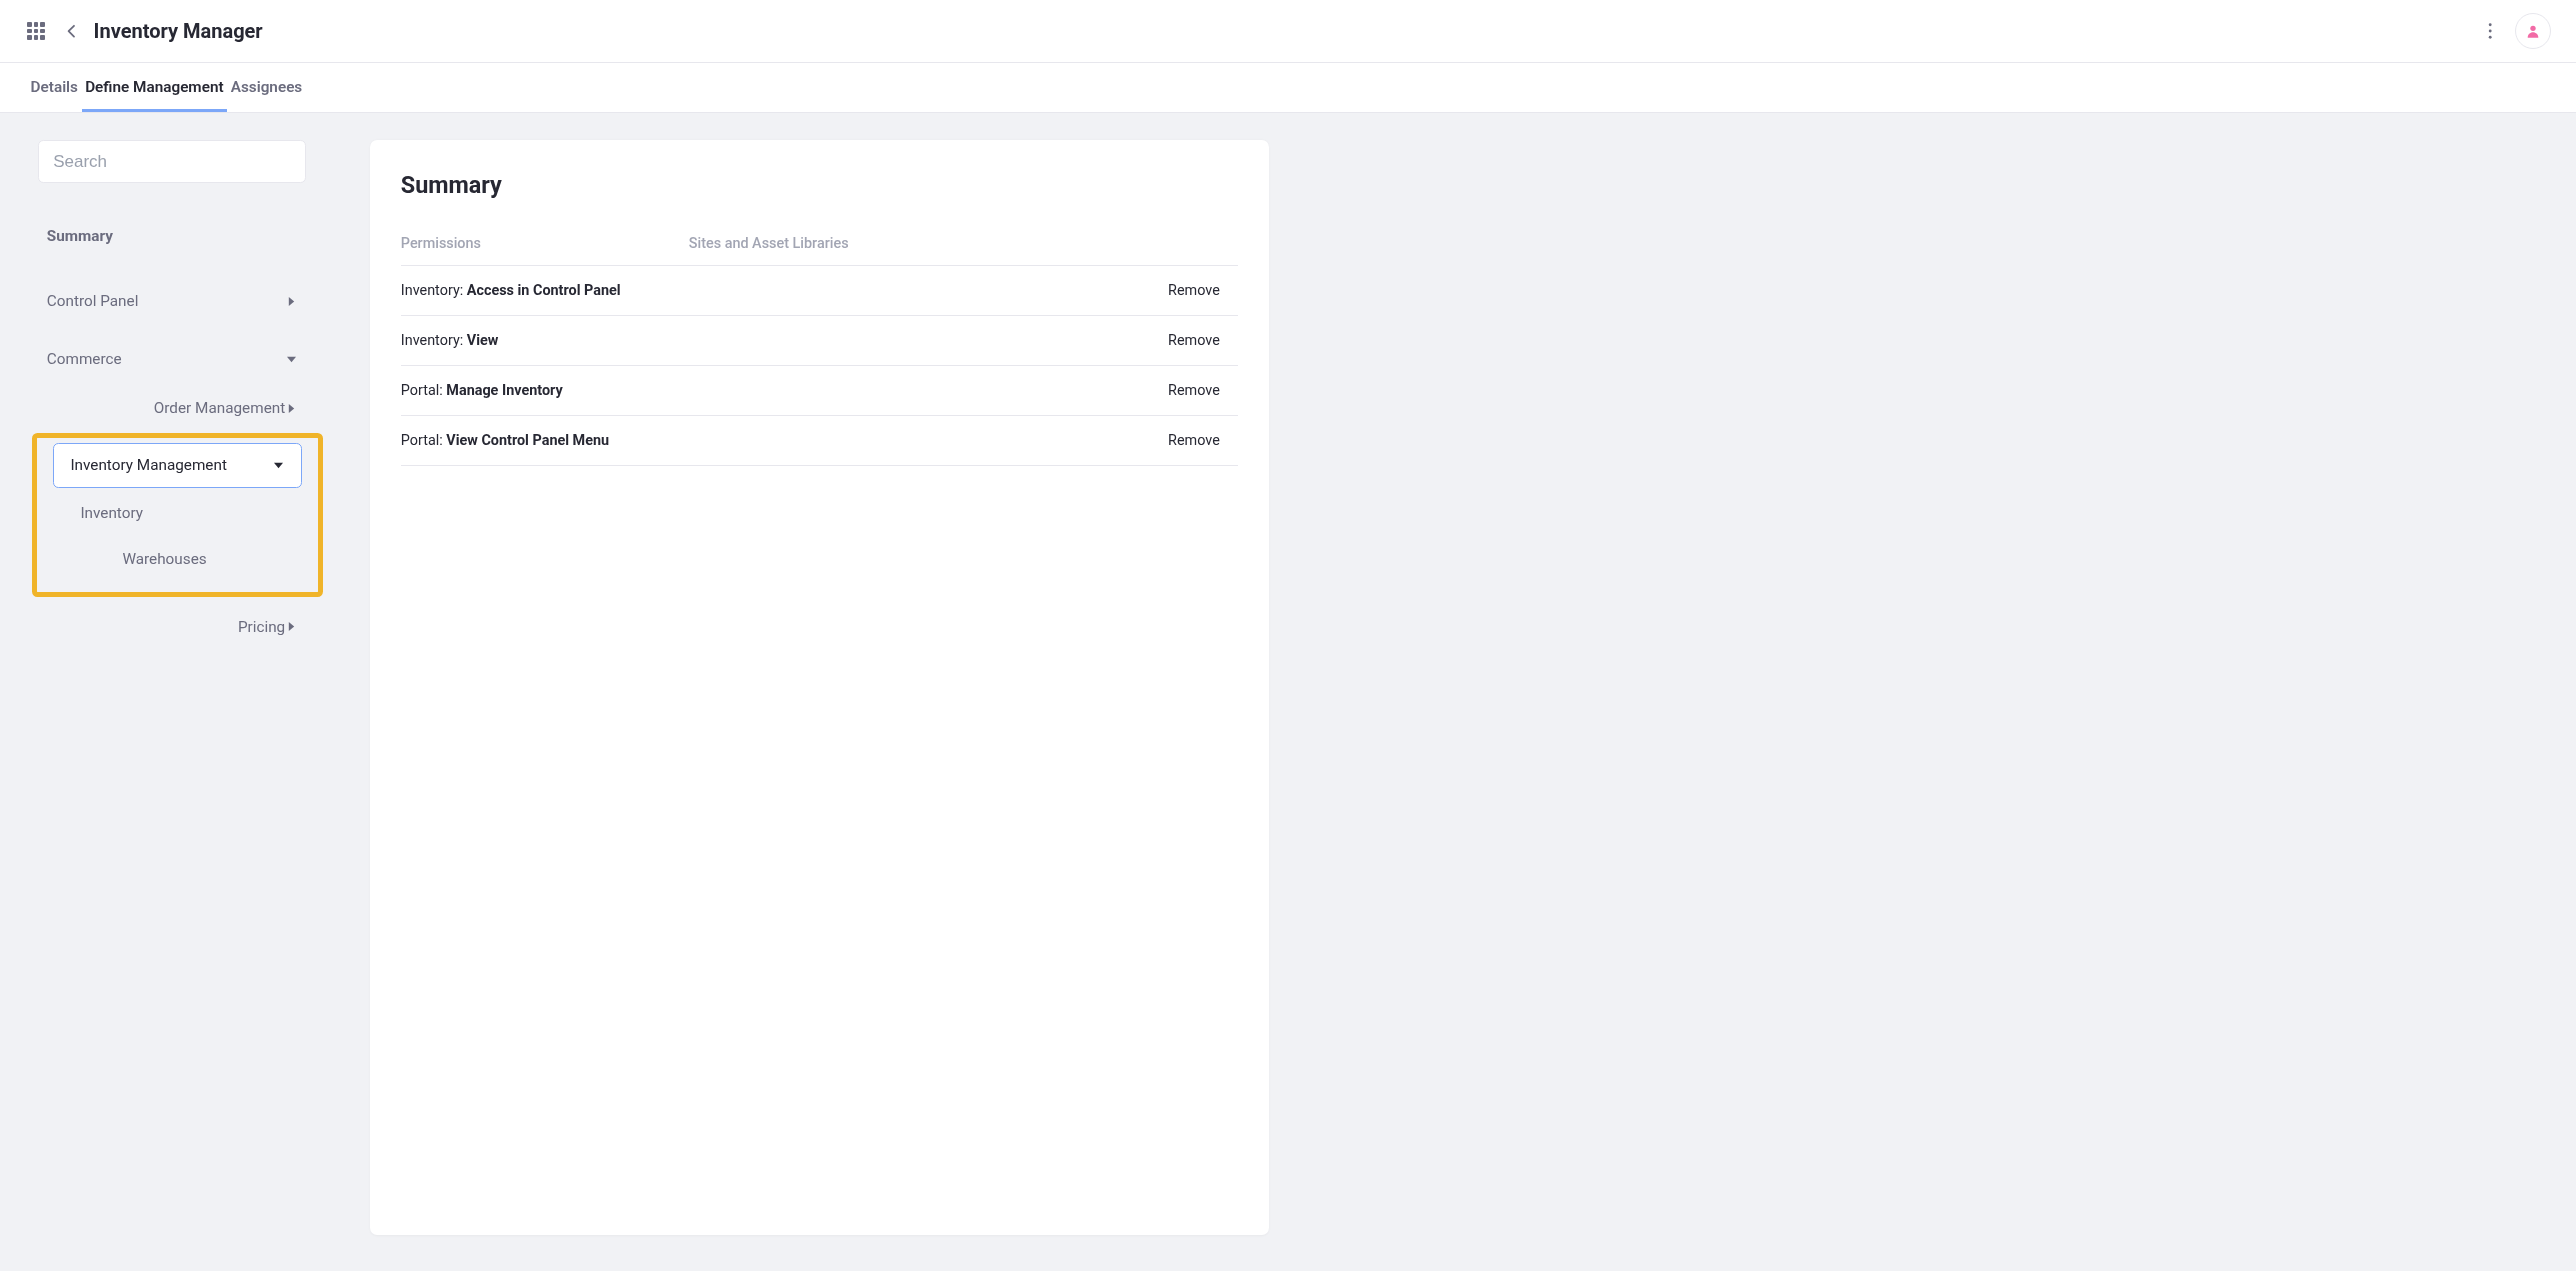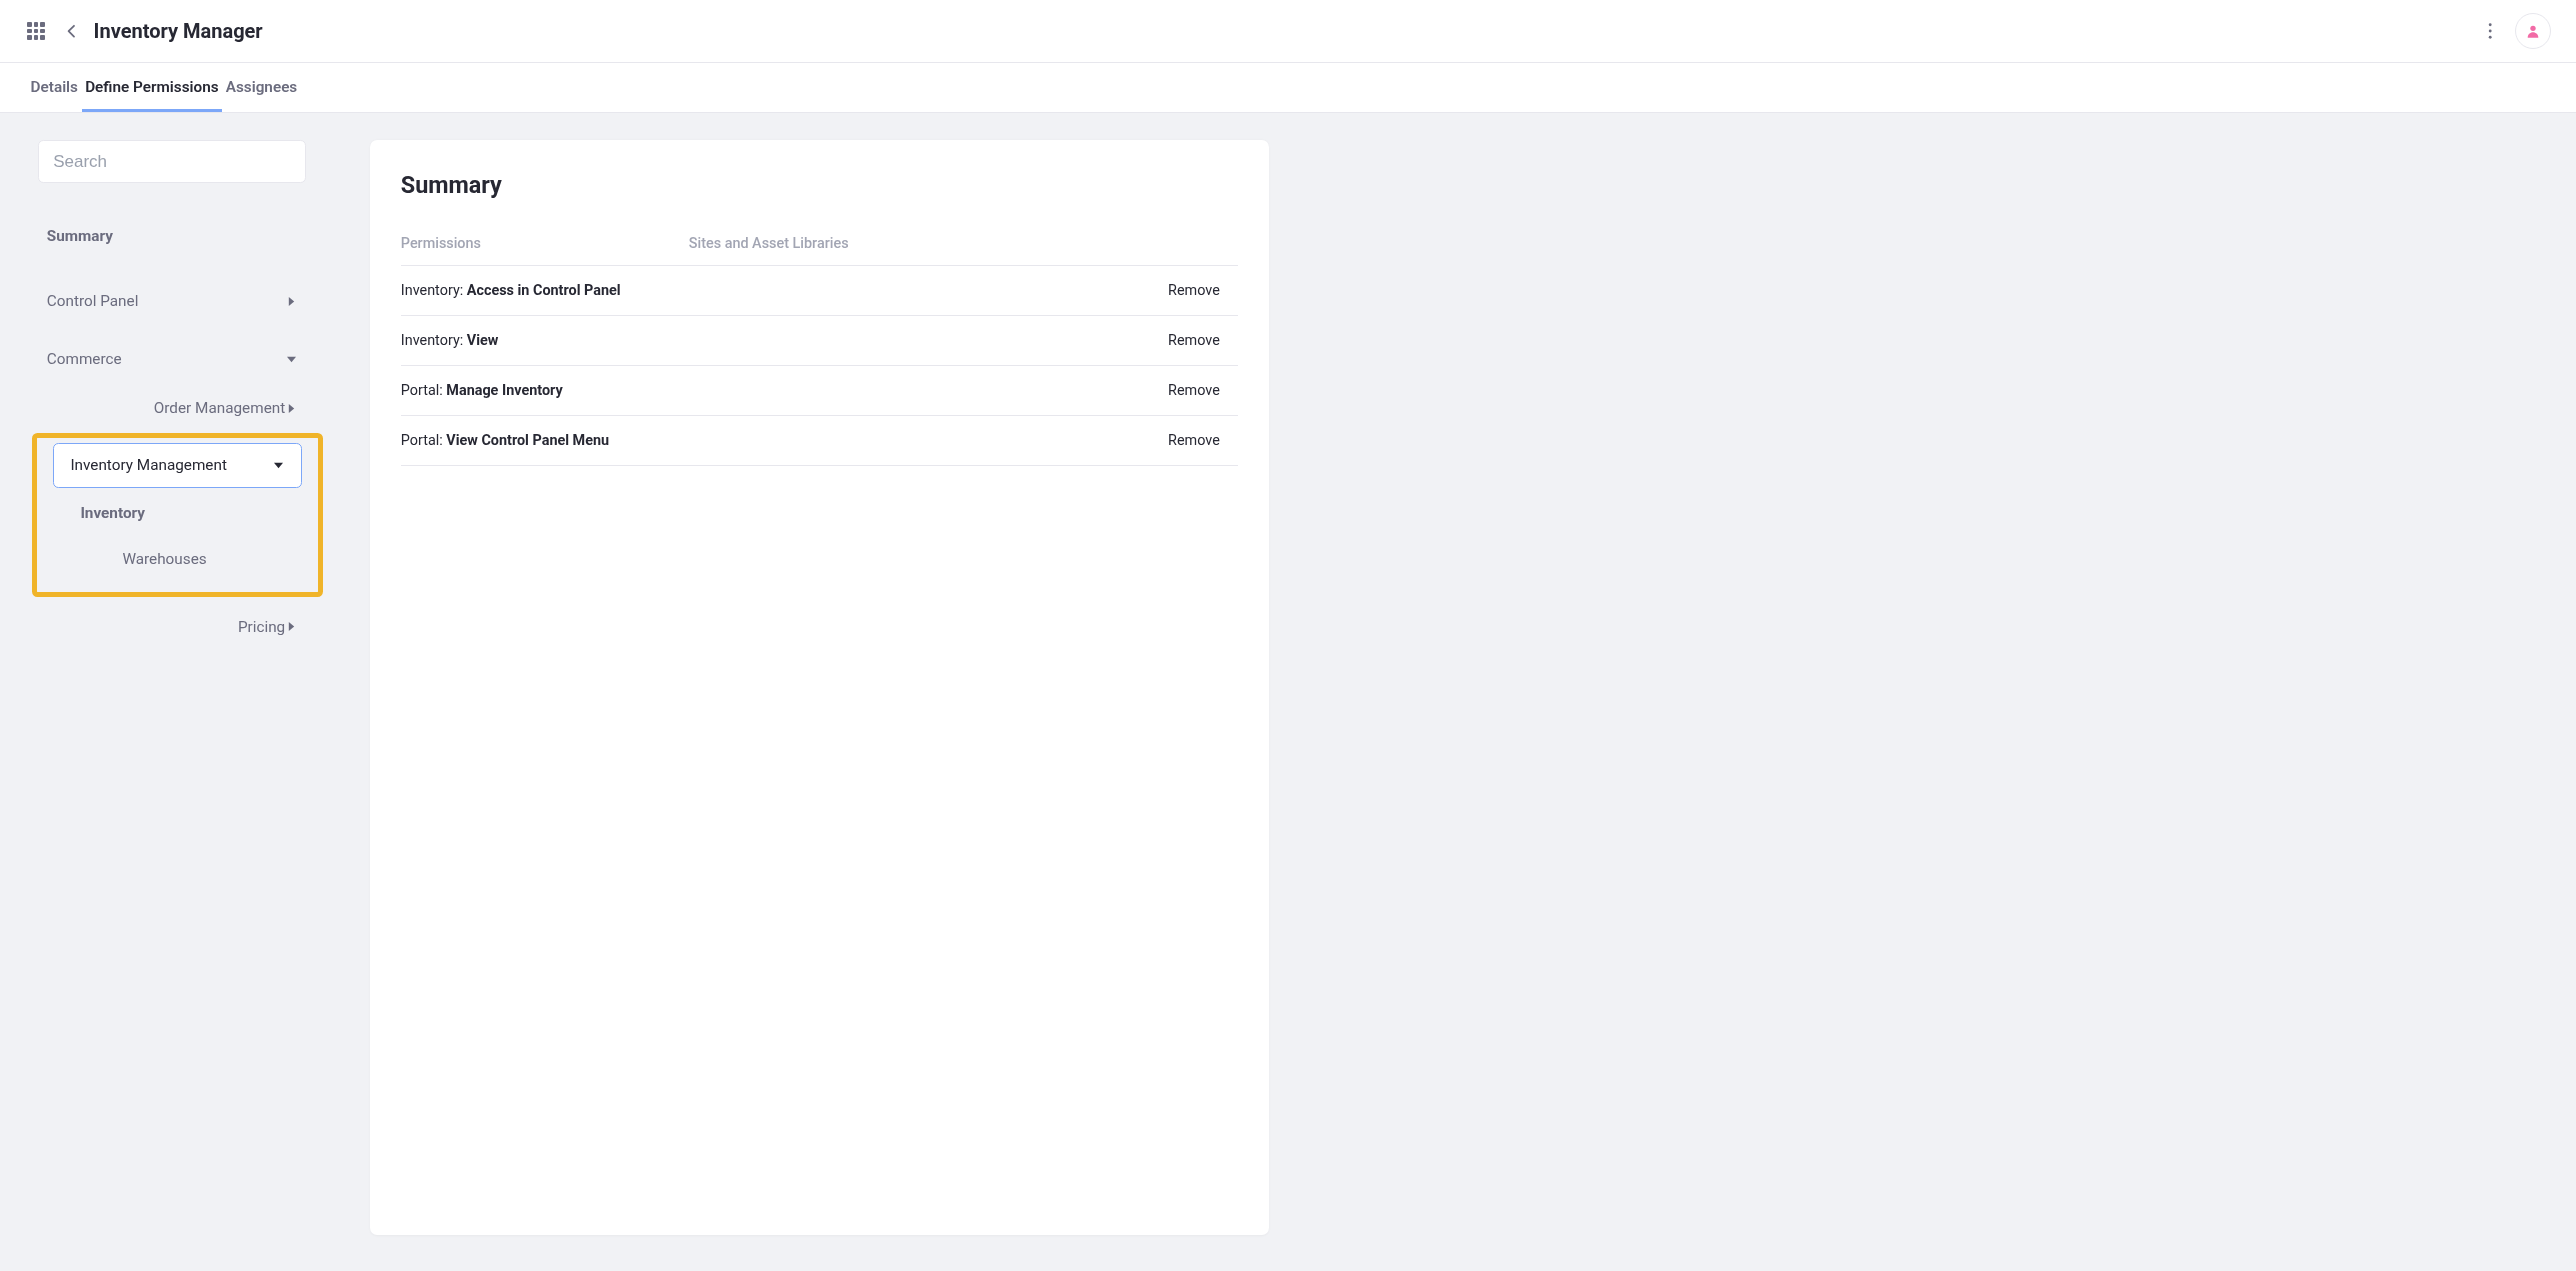--- a/index.html
+++ b/index.html
@@ -242,21 +242,21 @@
   <div class="avatar-btn">
     <svg width="16" height="16" viewBox="0 0 24 24">
       <circle cx="12" cy="8" r="4" fill="#f26ba6"></circle>
       <path d="M4 22c0-4.4 3.6-8 8-8s8 3.6 8 8" fill="#f26ba6"></path>
     </svg>
   </div>
 </div>
 
 <div class="tabsbar">
   <div class="tab">Details</div>
-  <div class="tab active">Define Permissions</div>
+  <div class="tab active">Define Management</div>
   <div class="tab">Assignees</div>
 </div>
 
 <div class="page-body">
 
   <div class="sidebar">
     <div class="search-wrap">
       <input class="search-input" type="text" placeholder="Search" style="">
     </div>
 
@@ -299,21 +299,21 @@
 
       <div class="highlight-box">
         <div class="node selected">
           <span class="label">Inventory Management</span>
           <span class="arrow">
             <svg width="9" height="9" viewBox="0 0 10 10">
                 <path d="M0 2 L10 2 L5 8 Z" fill="#272833"></path>
               </svg>
           </span>
         </div>
-        <div class="node sub" style="height:50px;font-weight:bold;">
+        <div class="node sub" style="height:50px;">
           <span class="label">Inventory</span>
         </div>
         <div class="node sub" style="height:43px;margin-left:42px;">
           <span class="label">Warehouses</span>
         </div>
       </div>
 
       <div class="node lvl1" style="margin-top:5.4px;">
         <span class="label">Pricing</span>
         <span class="arrow">

